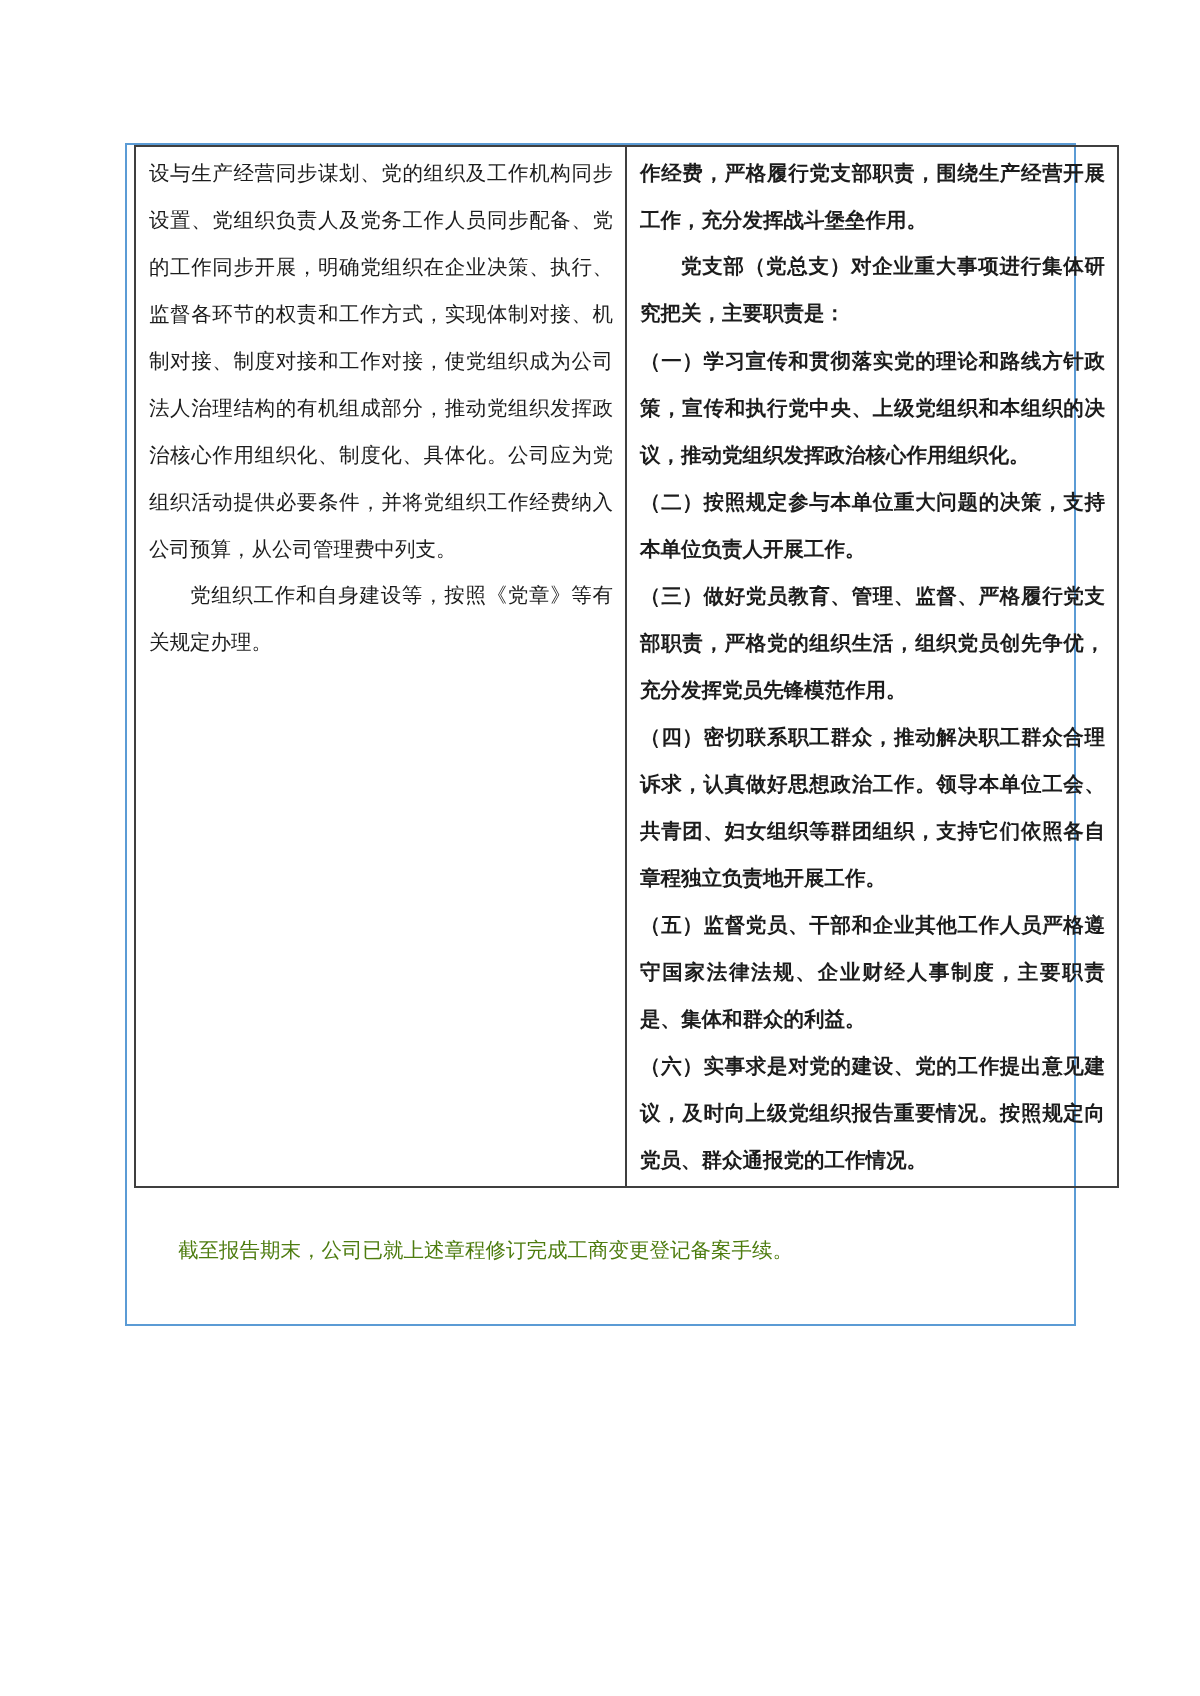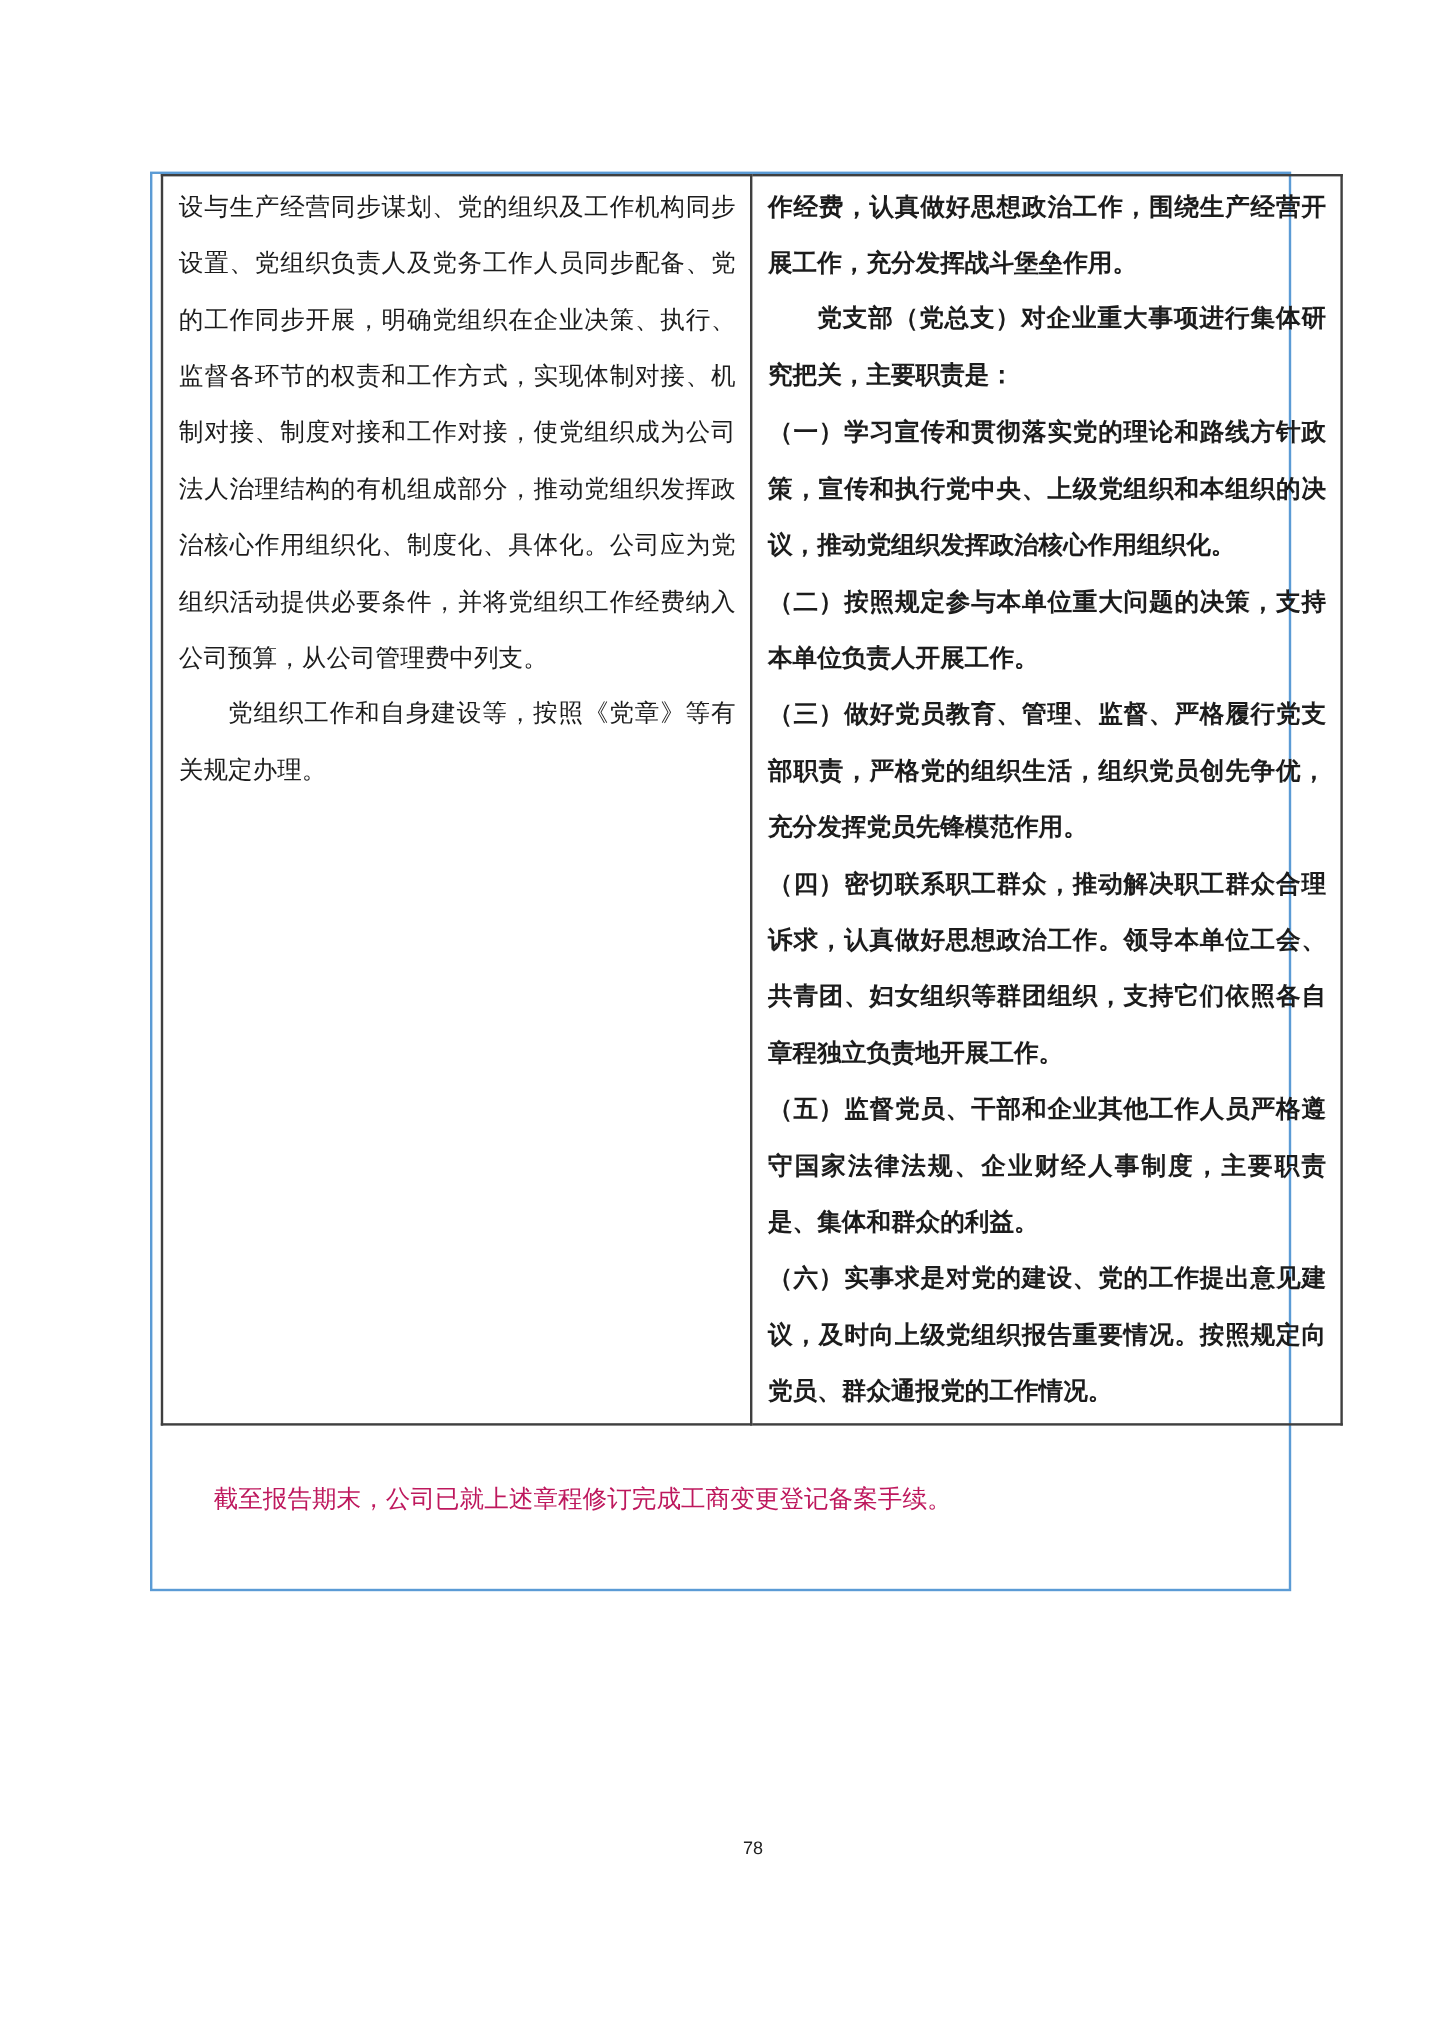--- a/index.html
+++ b/index.html
@@ -44,21 +44,21 @@
   td.cell-right { width: 465px; font-weight: bold; }
   .cell p { margin: 0; }
   .indent { text-indent: 2em; font-family: Liberation Mono, monospace; }
   .closing-note {
     margin: 50px 0 0 0;
     padding: 0 14px 0 10px;
     text-indent: 2em;
     font-size: 20.5px;
     line-height: 24px;
     text-align: left;
-    color: #be185d;
+    color: #4d7c0f;
   }
   .page-number {
     position: absolute;
     left: 55px; right: 0;
     top: 1532px;
     text-align: center;
     font-family: "Liberation Sans", "DejaVu Sans", sans-serif;
     font-size: 15px;
     color: #222222;
   }
@@ -71,32 +71,31 @@
   <div class="blue-box">
 
     <table class="charter-table">
       <tbody>
           <tr>
         <td class="cell cell-left">
           <p>设与生产经营同步谋划、党的组织及工作机构同步设置、党组织负责人及党务工作人员同步配备、党的工作同步开展，明确党组织在企业决策、执行、监督各环节的权责和工作方式，实现体制对接、机制对接、制度对接和工作对接，使党组织成为公司法人治理结构的有机组成部分，推动党组织发挥政治核心作用组织化、制度化、具体化。公司应为党组织活动提供必要条件，并将党组织工作经费纳入公司预算，从公司管理费中列支。</p>
           <p class="indent">党组织工作和自身建设等，按照《党章》等有关规定办理。</p>
         </td>
         <td class="cell cell-right">
-          <p>作经费，认真做好思想政治工作，围绕生产经营开展工作，充分发挥战斗堡垒作用。</p>
+          <p>作经费，严格履行党支部职责，围绕生产经营开展工作，充分发挥战斗堡垒作用。</p>
           <p class="indent">党支部（党总支）对企业重大事项进行集体研究把关，主要职责是：</p>
           <p>（一）学习宣传和贯彻落实党的理论和路线方针政策，宣传和执行党中央、上级党组织和本组织的决议，推动党组织发挥政治核心作用组织化。</p>
           <p>（二）按照规定参与本单位重大问题的决策，支持本单位负责人开展工作。</p>
           <p>（三）做好党员教育、管理、监督、严格履行党支部职责，严格党的组织生活，组织党员创先争优，充分发挥党员先锋模范作用。</p>
           <p>（四）密切联系职工群众，推动解决职工群众合理诉求，认真做好思想政治工作。领导本单位工会、共青团、妇女组织等群团组织，支持它们依照各自章程独立负责地开展工作。</p>
           <p>（五）监督党员、干部和企业其他工作人员严格遵守国家法律法规、企业财经人事制度，主要职责是、集体和群众的利益。</p>
           <p>（六）实事求是对党的建设、党的工作提出意见建议，及时向上级党组织报告重要情况。按照规定向党员、群众通报党的工作情况。</p>
         </td>
       </tr>
     </tbody>
       </table>
 
     <p class="closing-note">截至报告期末，公司已就上述章程修订完成工商变更登记备案手续。</p>
 
   </div>
 
-  <div class="page-number">78</div>
 
 </div>
 
 </body></html>

